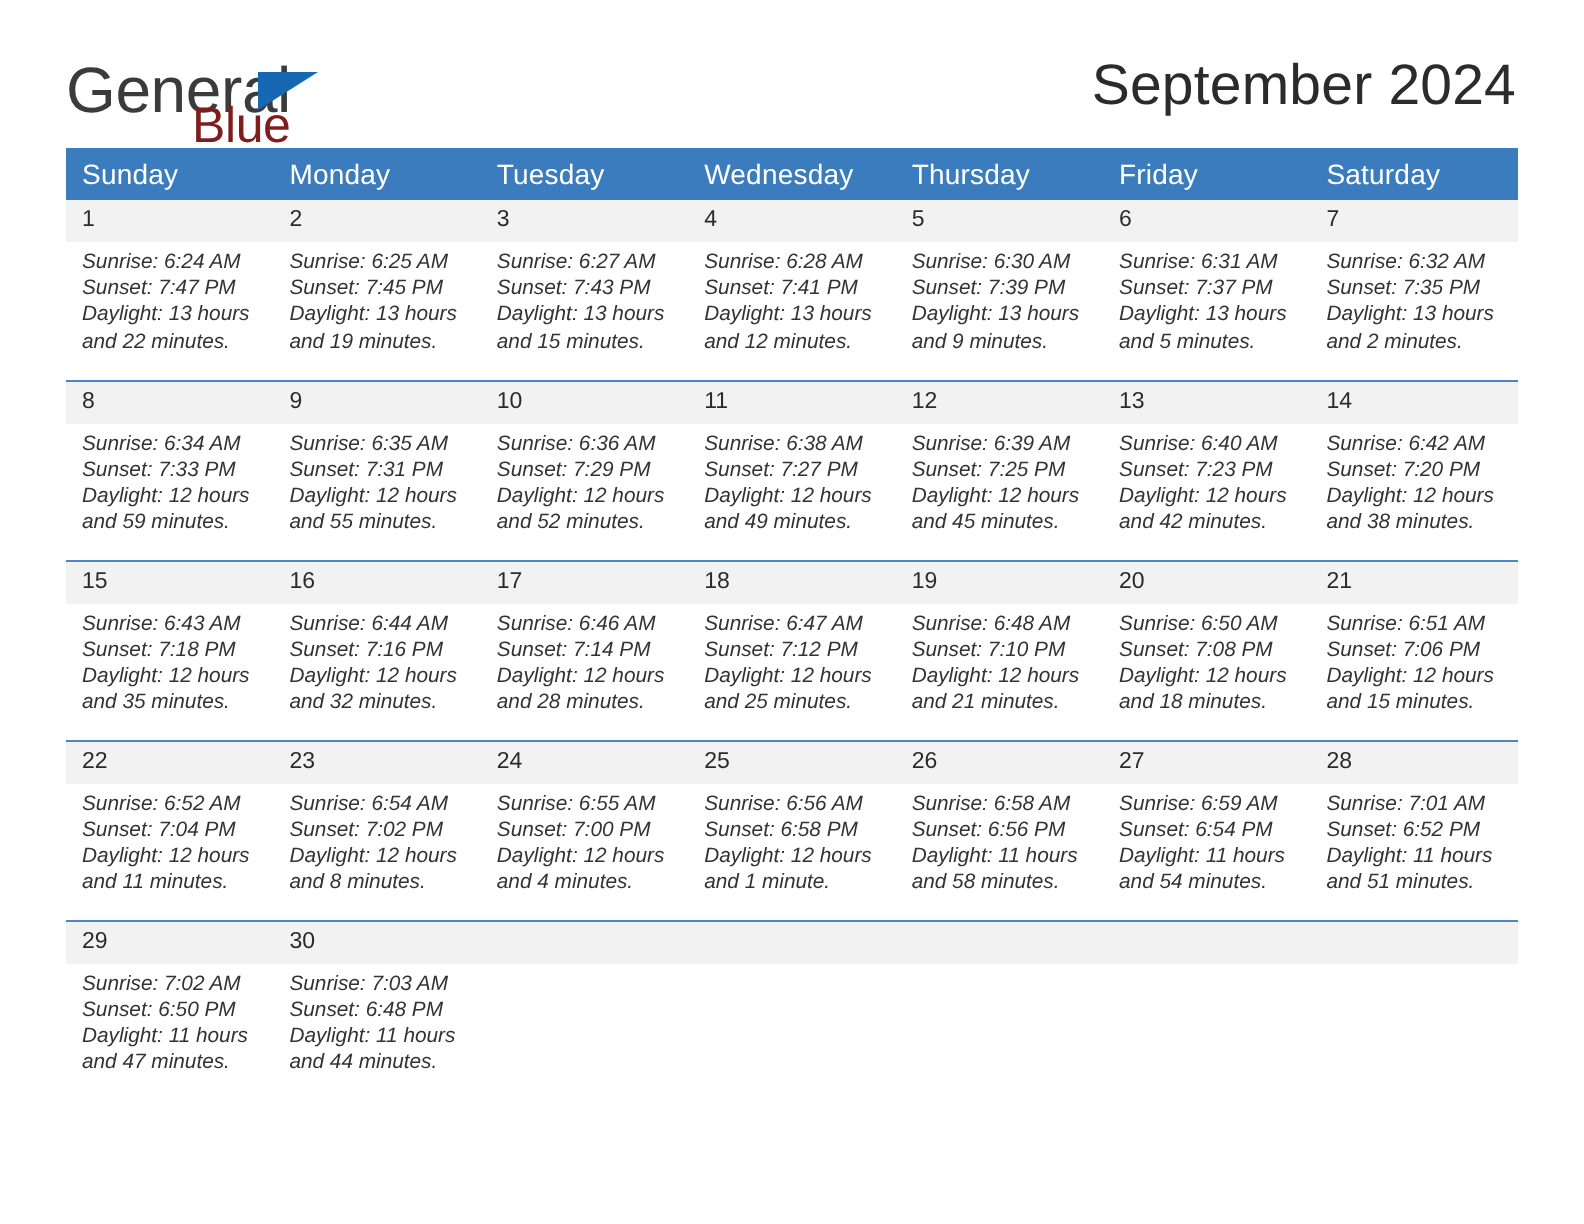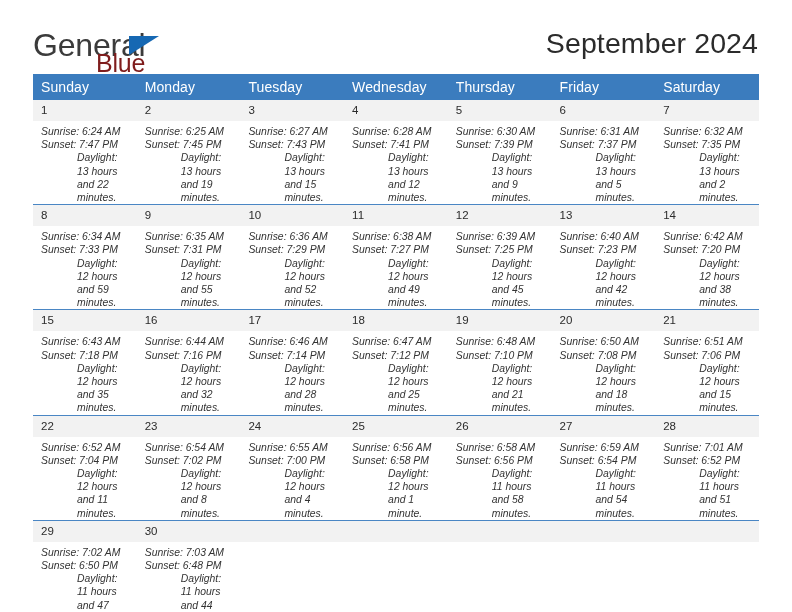--- a/index.html
+++ b/index.html
@@ -124,21 +124,21 @@
   td.day.empty .daynum { background: #f2f2f2; }
 
   .dayinfo {
     padding: 4px 6px 0 8px;
     font-size: 10.4px;
     line-height: 13.2px;
     color: #333333;
     font-style: italic;
   }
   .dayinfo div { white-space: nowrap; }
-  .dayinfo .daylight { white-space: normal; margin-left: 36px; }
+  .dayinfo .daylight { white-space: normal; }
 </style>
 </head>
 <body>
 
 <div class="page">
 
   <div class="header">
 
     <div class="logo">
       <span class="logo-general">General</span>

